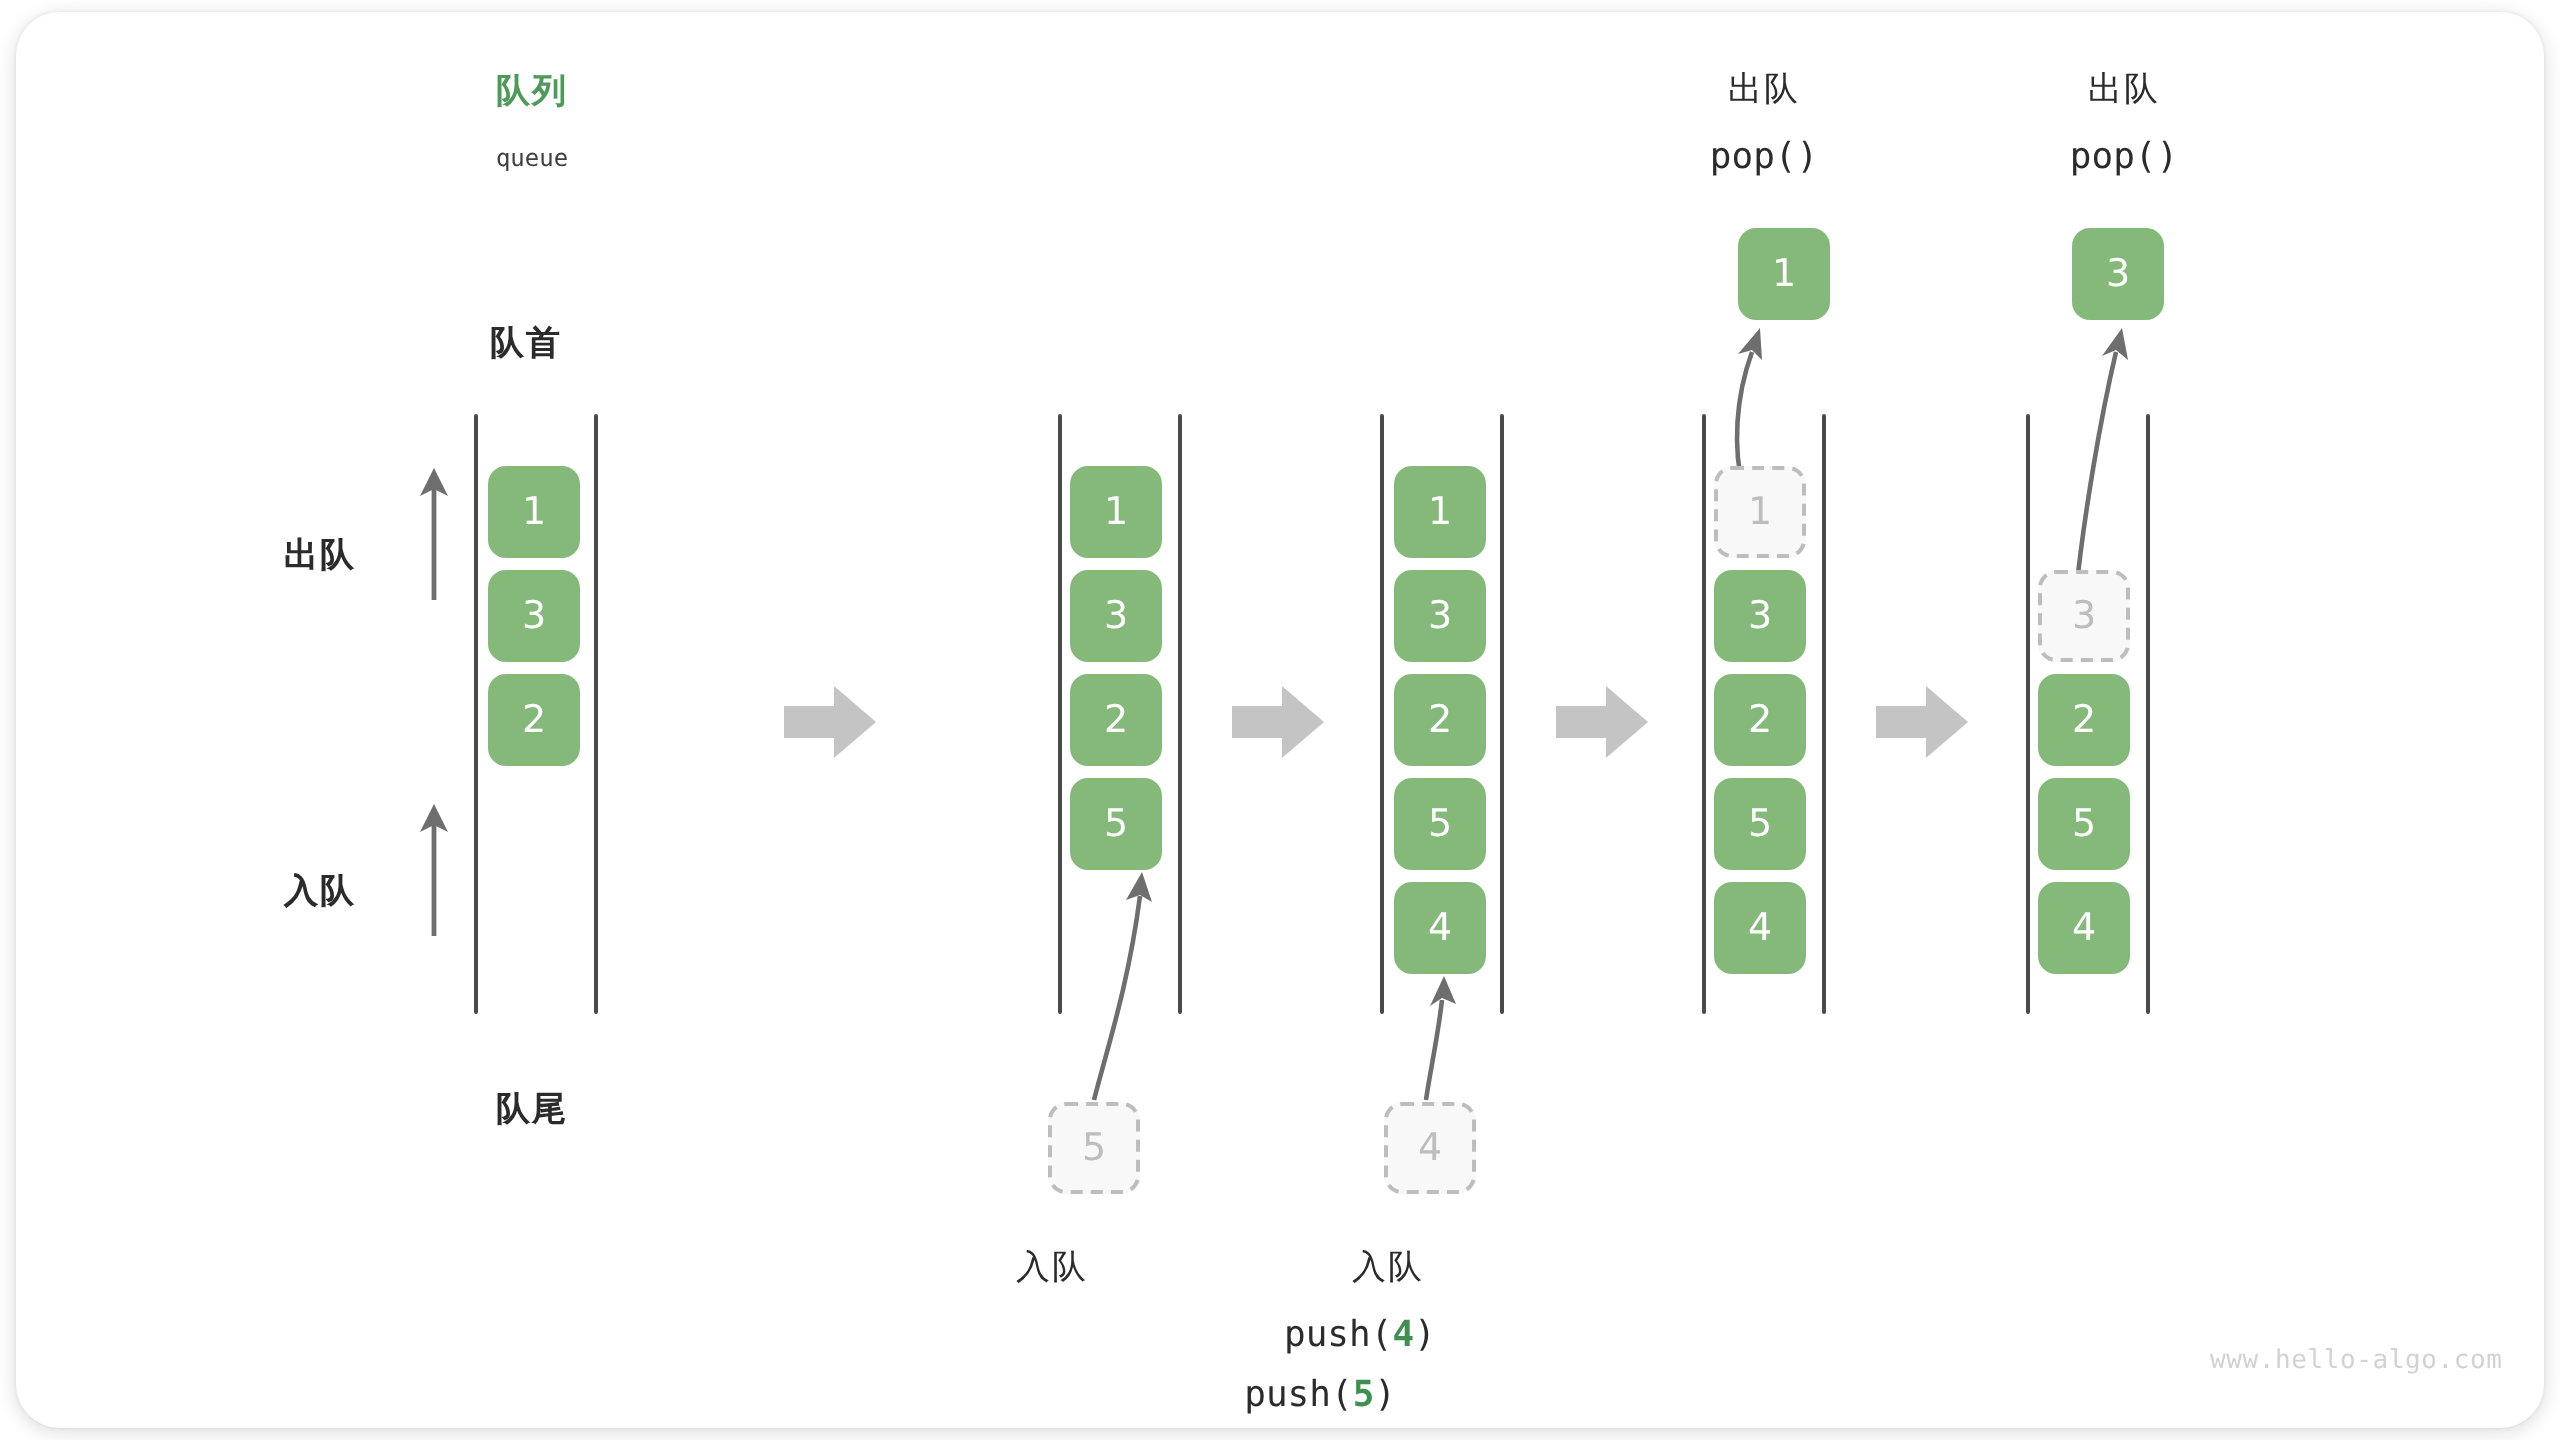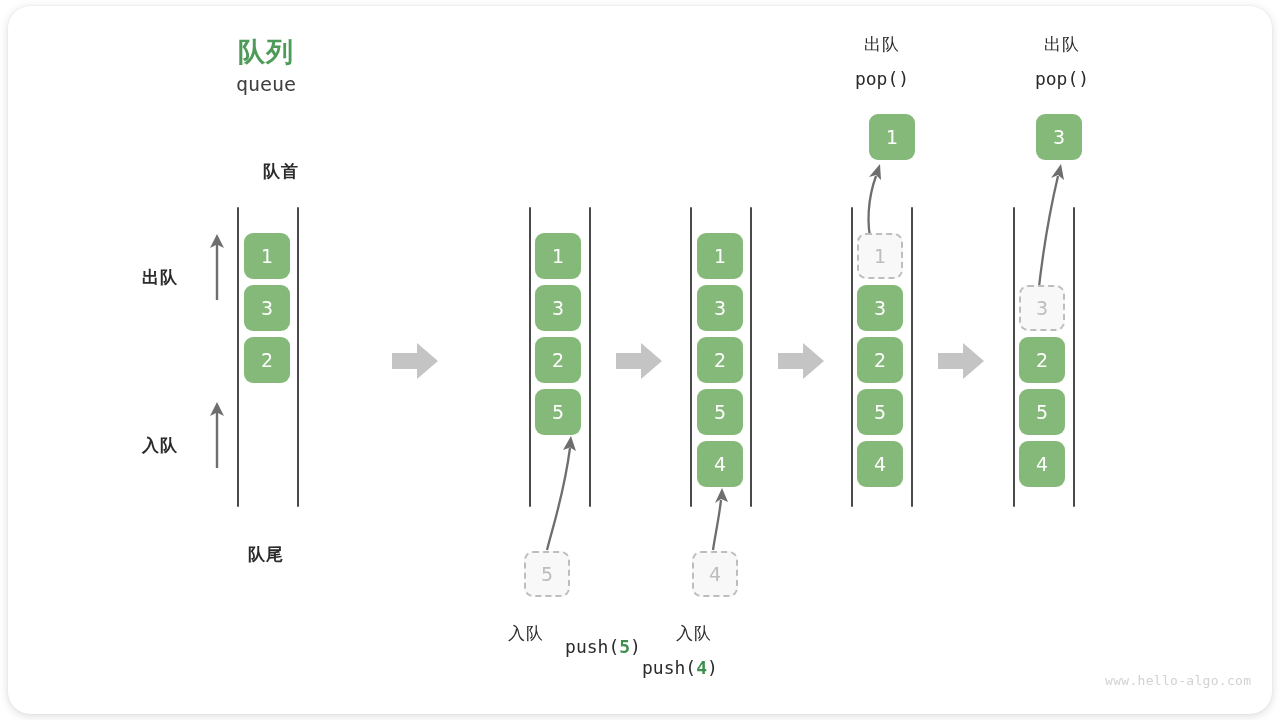--- a/index.html
+++ b/index.html
@@ -27,29 +27,29 @@
     position: absolute;
     left: 0; top: 0;
     width: 1280px; height: 720px;
   }
 
   
   .abs { position: absolute; }
 
   
   .title-cn {
-    font-size: 27px;
+    font-size: 17px;
     font-weight: bold;
     color: #4e9a58;
     text-align: center;
     letter-spacing: 1px;
   }
   .title-en {
     font-family: "DejaVu Sans Mono", "Liberation Mono", monospace;
-    font-size: 20px;
+    font-size: 12px;
     color: #3f3f3f;
     text-align: center;
   }
   .head-label {
     font-size: 17px;
     font-weight: bold;
     color: #2b2b2b;
     text-align: center;
     letter-spacing: 1px;
   }
@@ -129,21 +129,21 @@
 </head>
 <body>
 
 <div class="canvas"></div>
 
 <div class="stage">
 
   <div class="abs title-cn" style="left:186px; top:34px; width:160px;">队列</div>
   <div class="abs title-en" style="left:186px; top:72px; width:160px;">queue</div>
 
-  <div class="abs head-label" style="left:201px; top:160px; width:160px;">队首</div>
+  <div class="abs head-label" style="left:183px; top:160px; width:160px;">队首</div>
   <div class="abs head-label" style="left:186px; top:543px; width:160px;">队尾</div>
 
   <div class="abs side-label" style="left:88px; top:266px; width:90px;">出队</div>
   <svg class="dir-arrow" style="left:206px; top:232px;" width="22" height="70">
     <line x1="11" y1="68" x2="11" y2="12" stroke="#6e6e6e" stroke-width="2.4"></line>
     <path d="M11 2 L18 16 L11 12.5 L4 16 Z" fill="#6e6e6e"></path>
   </svg>
 
   <div class="abs side-label" style="left:88px; top:434px; width:90px;">入队</div>
   <svg class="dir-arrow" style="left:206px; top:400px;" width="22" height="70">
@@ -171,21 +171,21 @@
     <div class="cell" style="left:535px; top:337px;">2</div>
     <div class="cell" style="left:535px; top:389px;">5</div>
 
     <div class="cell ghost" style="left:524px; top:551px;">5</div>
     <svg class="curve" style="left:520px; top:428px;" width="70" height="125">
       <path d="M27 122 C 33 98, 44 66, 50 20" stroke="#6e6e6e" stroke-width="2.3" fill="none"></path>
       <path d="M51 8 L56 23 L50 19.5 L43 22 Z" fill="#6e6e6e"></path>
     </svg>
 
     <div class="abs op-cn" style="left:482px; top:622px; width:160px; text-align:left; padding-left:26px;">入队</div>
-    <div class="abs op-code" style="left:482px; top:636px; width:190px; text-align:center; padding-left:26px;"><span>push(</span><span class="arg">5</span><span>)</span></div>
+    <div class="abs op-code" style="left:482px; top:687px; width:190px; text-align:right; padding-left:26px;"><span>push(</span><span class="arg">5</span><span>)</span></div>
   </div>
 
   <svg class="flow-arrow" style="left:616px; top:341px;" viewBox="0 0 46 40">
     <path d="M0 12 H25 V2 L46 20 L25 38 V28 H0 Z" fill="#c4c4c4"></path>
   </svg>
 
   <div>
     <div class="rail" style="left:690px; top:207px; height:300px;"></div>
     <div class="rail" style="left:750px; top:207px; height:300px;"></div>
     <div class="cell" style="left:697px; top:233px;">1</div>

